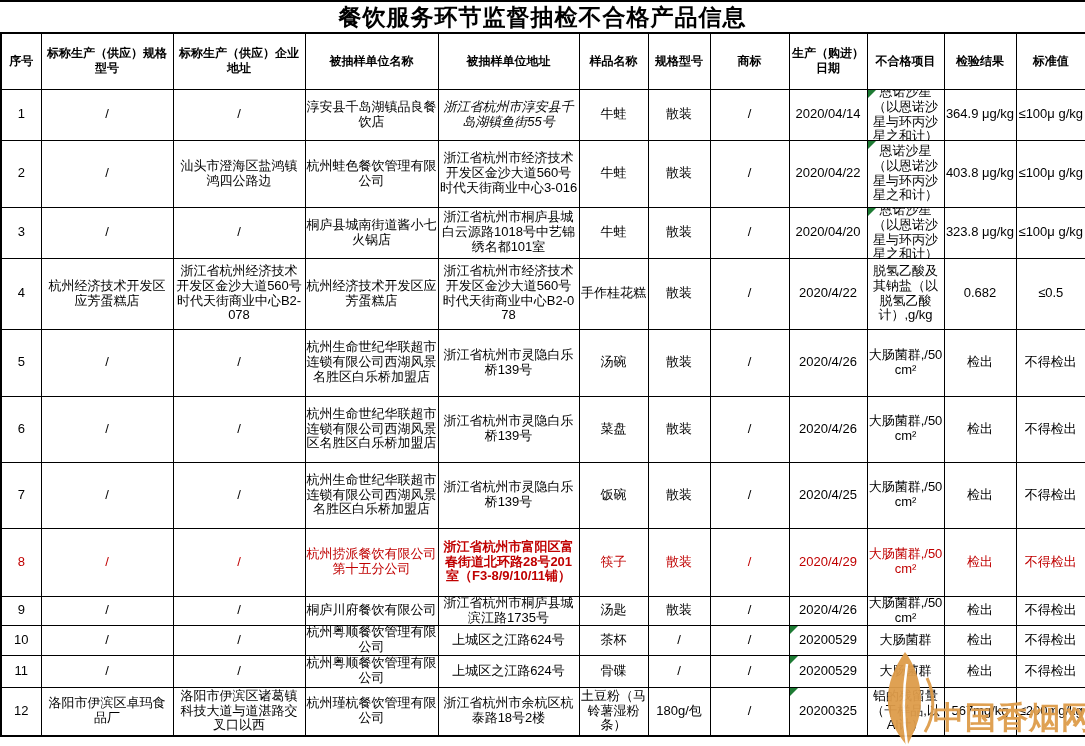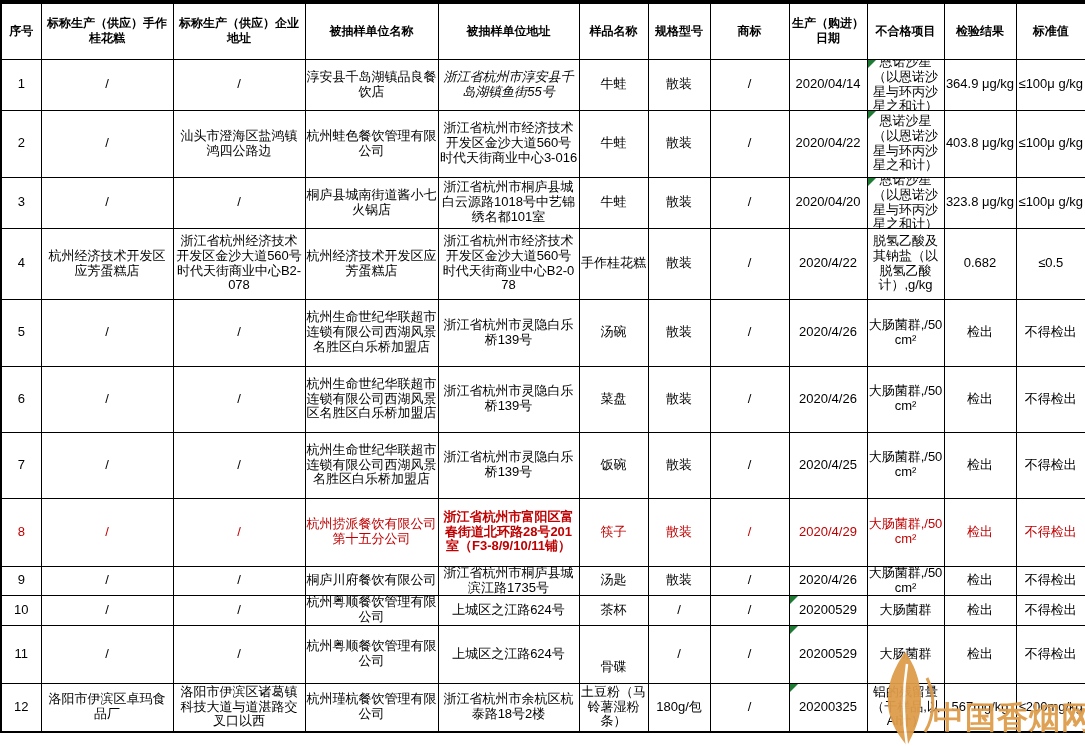--- a/index.html
+++ b/index.html
@@ -23,39 +23,40 @@
              pointer-events:none;z-index:5;}
   #wm-text{position:absolute;left:50px;top:55px;font-size:31px;font-weight:bold;
            color:#de9c4a;opacity:.95;white-space:nowrap;letter-spacing:1px;
            font-family:Liberation Serif, serif;}
   #wm-leaf{position:absolute;left:0px;top:8px;opacity:.95;}
 </style>
 </head>
 <body>
 
 <div id="page">
+  <div id="title">餐饮服务环节监督抽检不合格产品信息</div>
   <table id="tbl">
     <colgroup id="cols">
         <col style="width:40px">
         <col style="width:132px">
         <col style="width:132px">
         <col style="width:133px">
         <col style="width:141px">
         <col style="width:69px">
         <col style="width:62px">
         <col style="width:79px">
         <col style="width:78px">
         <col style="width:77px">
         <col style="width:72px">
         <col style="width:70px">
       </colgroup>
     <thead>
         <tr id="hrow">
           <th>序号</th>
-          <th>标称生产（供应）手作桂花糕</th>
+          <th>标称生产（供应）规格型号</th>
           <th>标称生产（供应）企业地址</th>
           <th>被抽样单位名称</th>
           <th>被抽样单位地址</th>
           <th>样品名称</th>
           <th>规格型号</th>
           <th>商标</th>
           <th>生产（购进）日期</th>
           <th>不合格项目</th>
           <th>检验结果</th>
           <th>标准值</th>
@@ -456,21 +457,21 @@
           <td>
             <div class="cw" style="height: 31px;">/</div>
           </td>
           <td>
             <div class="cw" style="height: 31px;">杭州粤顺餐饮管理有限公司</div>
           </td>
           <td>
             <div class="cw" style="height: 31px;">上城区之江路624号</div>
           </td>
           <td>
-            <div class="cw" style="height: 31px; margin-top: 26px;">骨碟</div>
+            <div class="cw" style="height: 31px;">骨碟</div>
           </td>
           <td>
             <div class="cw" style="height: 31px;">/</div>
           </td>
           <td>
             <div class="cw" style="height: 31px;">/</div>
           </td>
           <td>
             <span class="tri"></span>
             <div class="cw" style="height: 31px;">20200529</div>

